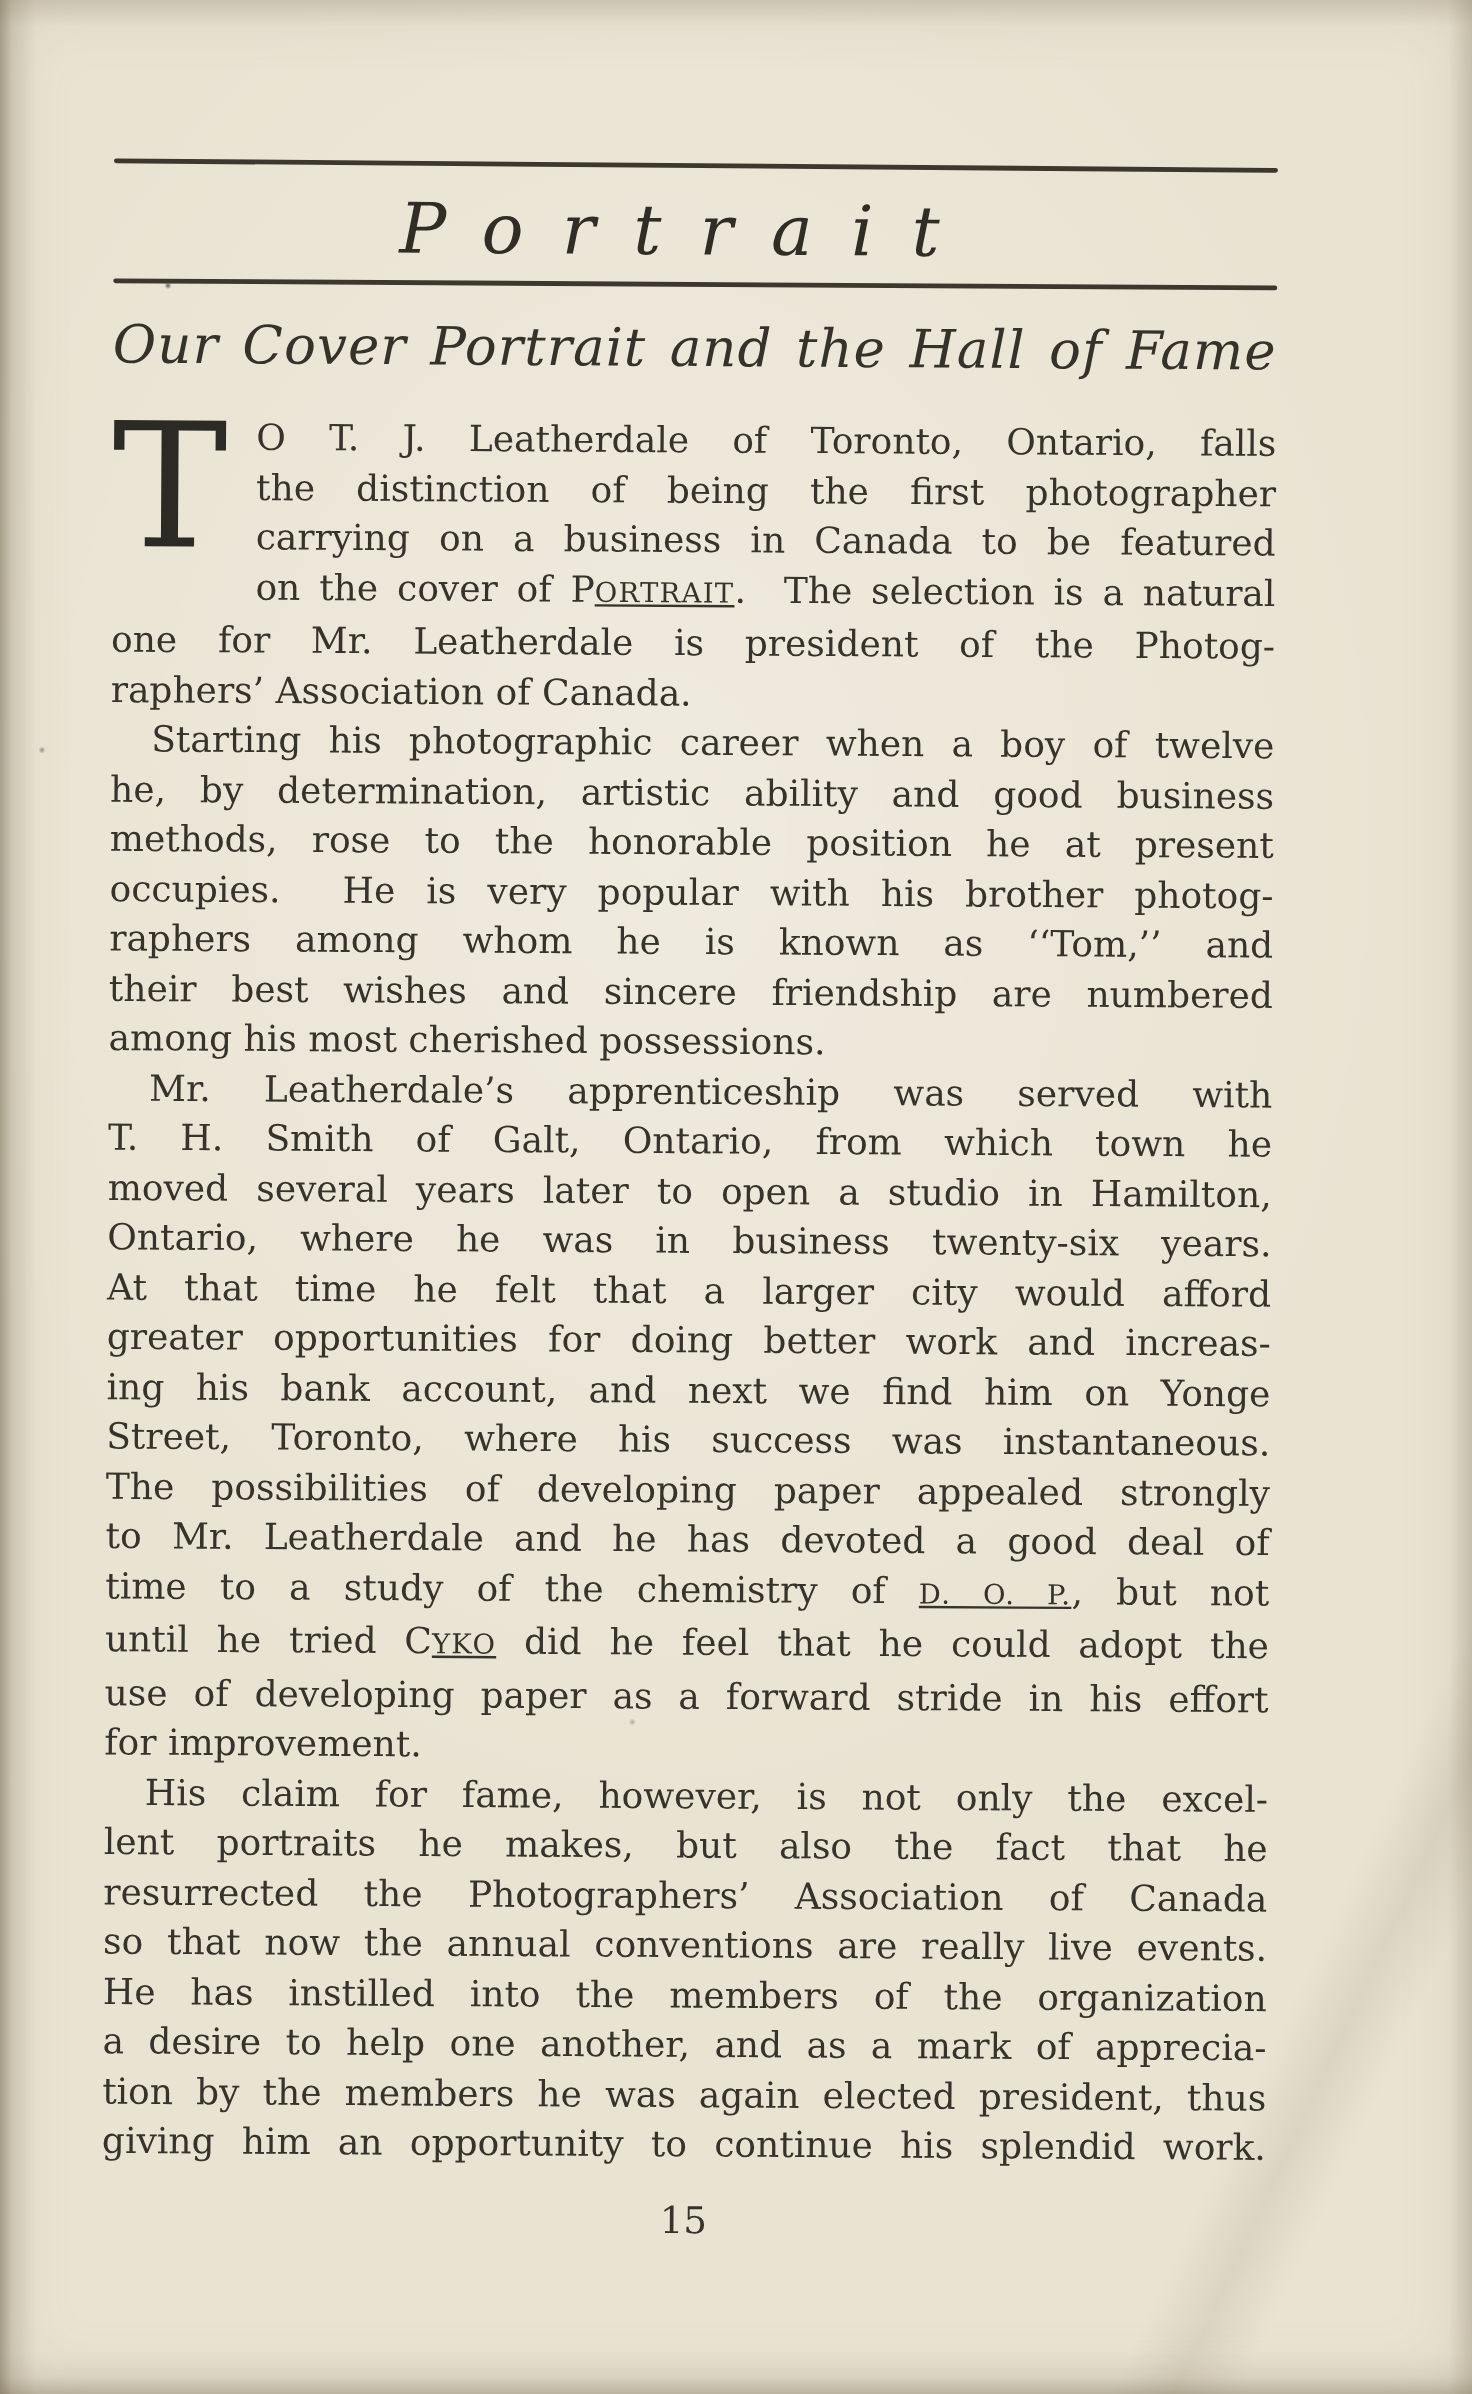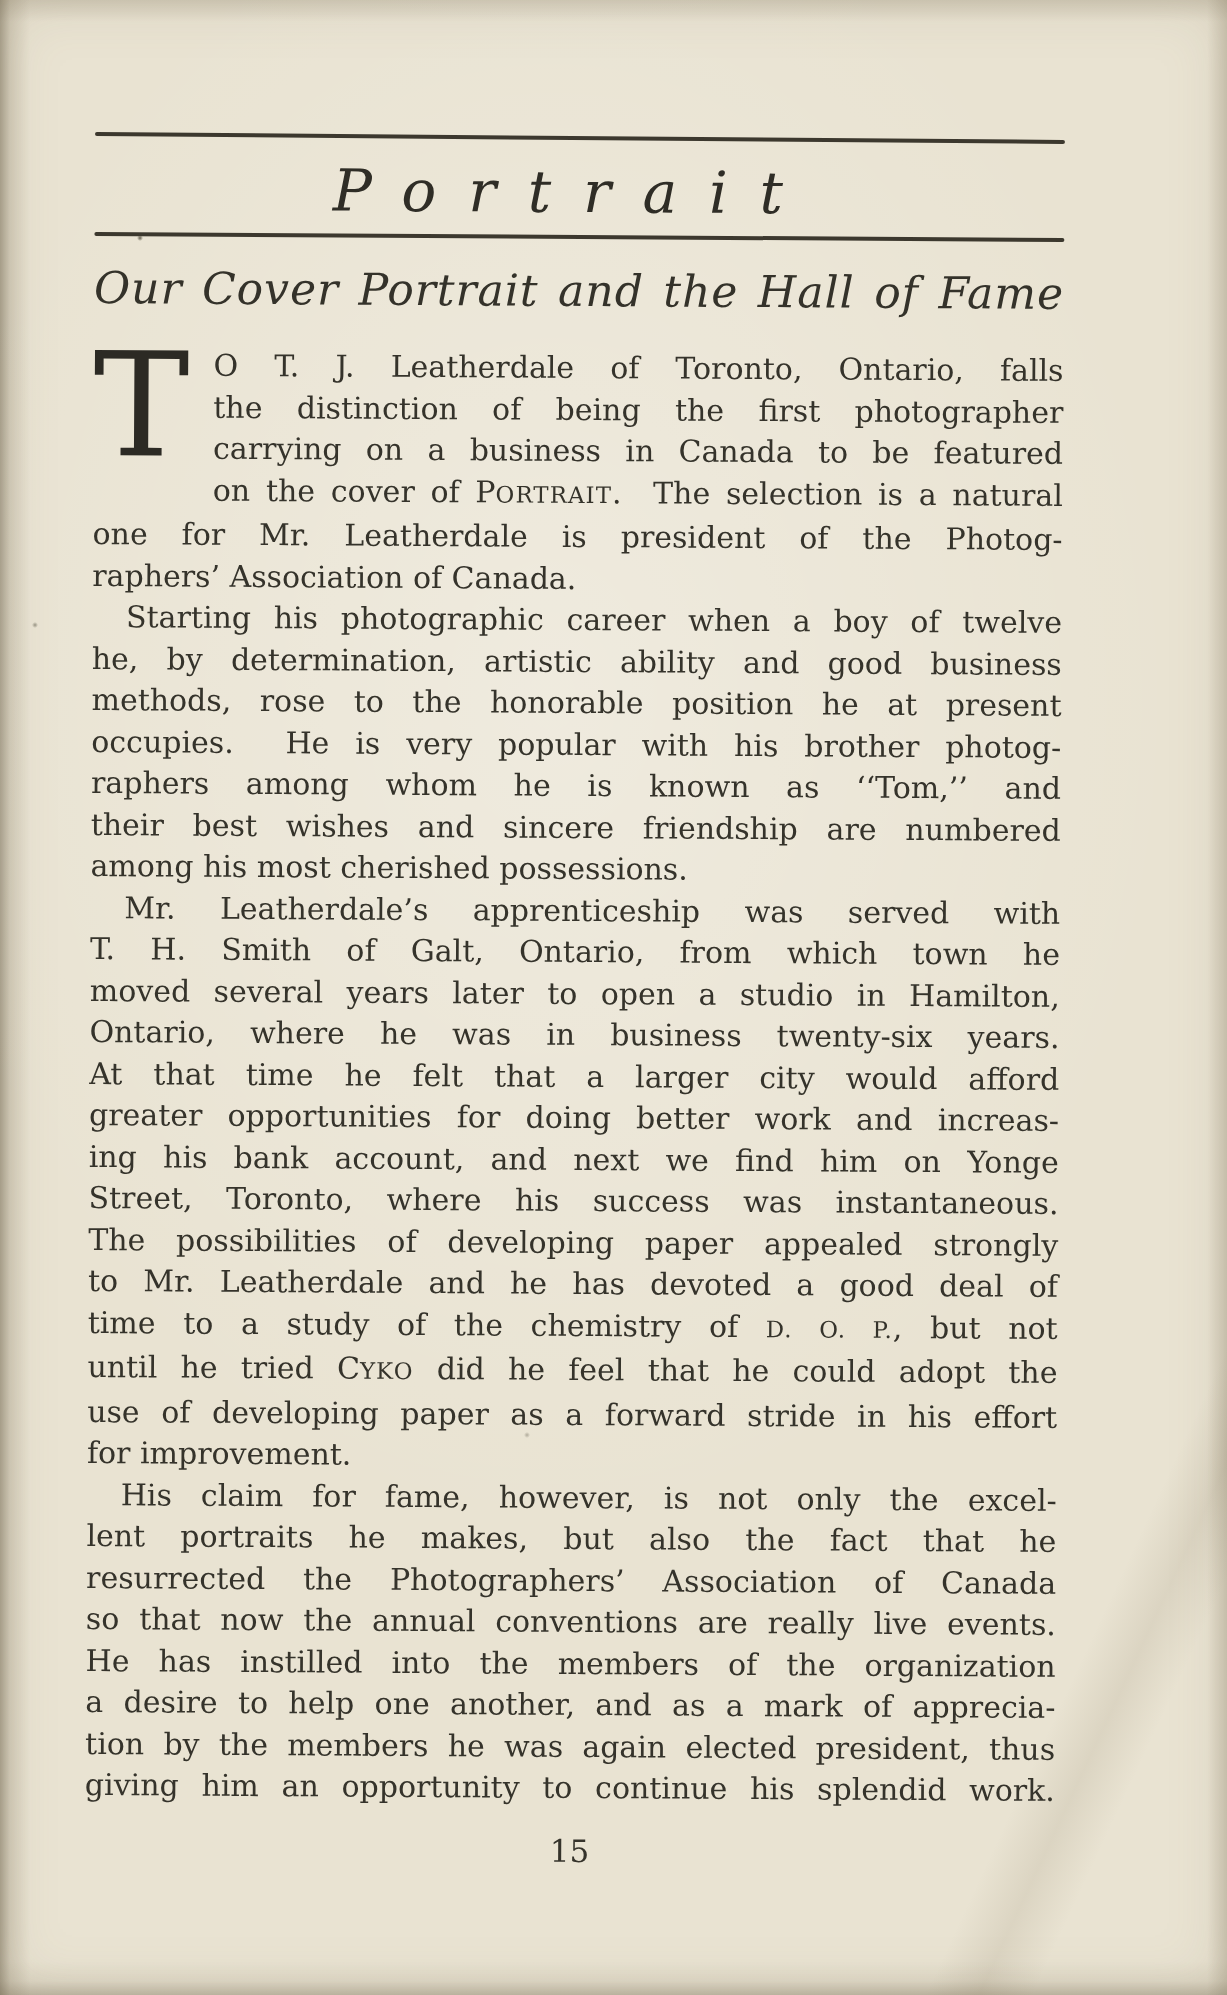--- a/index.html
+++ b/index.html
@@ -54,21 +54,21 @@
   .paragraph{margin:0;}
   .line{
     font-size:30px;
     line-height:41.5px;
     text-align:justify;
     text-align-last:justify;
     white-space:normal;
   }
   .line.last{text-align-last:left;}
   .paragraph.indent .line:first-child{text-indent:34px;}
-  .sc{text-transform:uppercase;font-size:0.76em;letter-spacing:0.05em;}
+  .sc{text-transform:uppercase;font-size:0.76em;letter-spacing:0.05em;text-decoration:underline;}
   .dropcap{
     float:left;
     font-size:144px;
     line-height:120px;
     height:125px;
     padding-right:24px;
     color:#2c2a24;
     position:relative;
     top:1px;
   }

